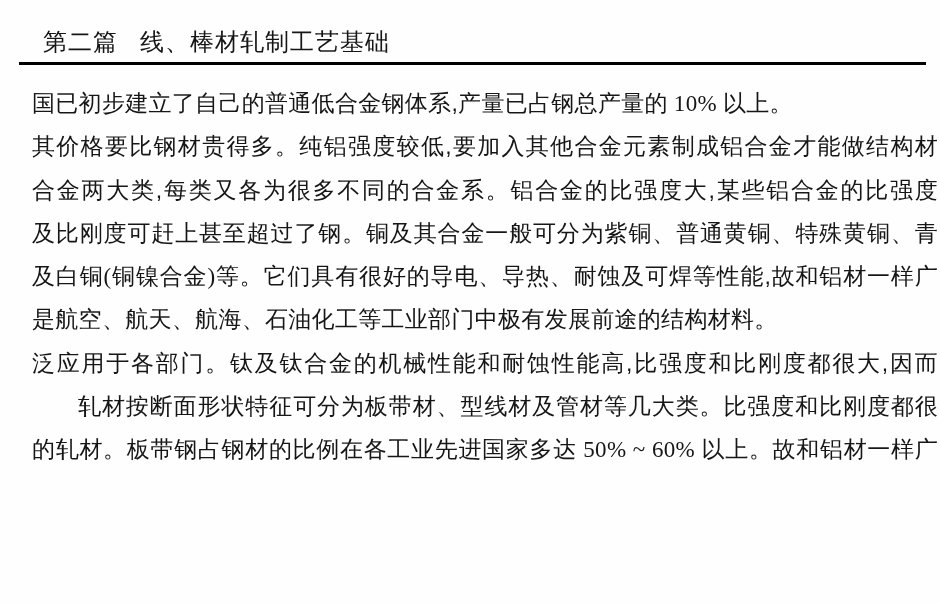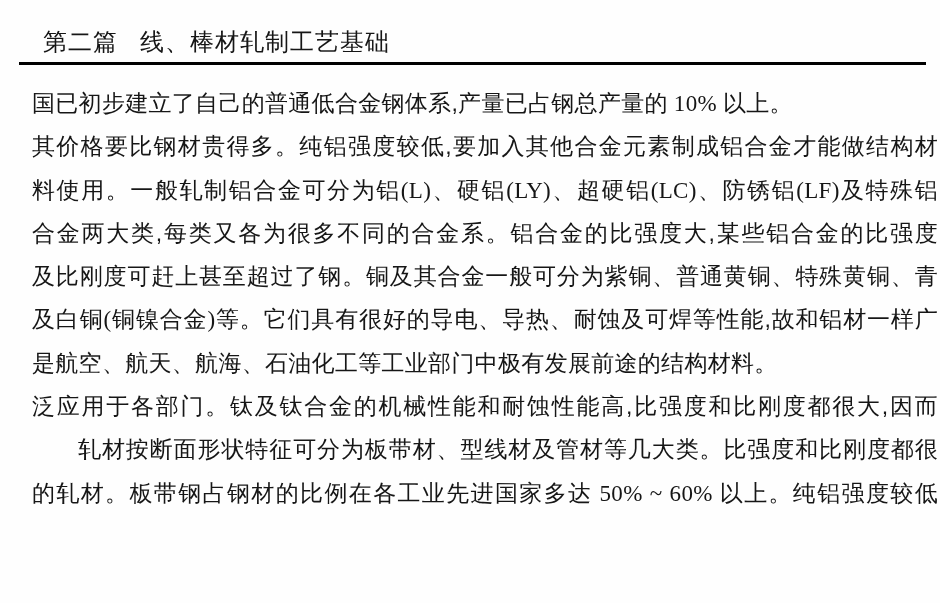--- a/index.html
+++ b/index.html
@@ -58,22 +58,21 @@
 <body>
 
 <div class="page">
   <div class="header">
     <span class="part-label">第二篇</span><span class="part-title">线、棒材轧制工艺基础</span>
   </div>
   <div class="rule"></div>
   <div class="body-text">
       <div class="line"><span class="cjk">国已初步建立了自己的普通低合金钢体系,产量已占钢总产量的</span><span class="latin"> 10% </span><span class="cjk">以上。</span></div>
       <div class="line justify"><span class="cjk">其价格要比钢材贵得多。纯铝强度较低,要加入其他合金元素制成铝合金才能做结构材</span></div>
-      <div class="line justify"><span class="cjk">料使用。一般轧制铝合金可分为铝</span><span class="latin">(L)</span><span class="cjk">、硬铝</span><span class="latin">(LY)</span><span class="cjk">、超硬铝</span><span class="latin">(LC)</span><span class="cjk">、防锈铝</span><span class="latin">(LF)</span><span class="cjk">及特殊铝</span></div>
       <div class="line justify"><span class="cjk">合金两大类,每类又各为很多不同的合金系。铝合金的比强度大,某些铝合金的比强度</span></div>
       <div class="line justify"><span class="cjk">及比刚度可赶上甚至超过了钢。铜及其合金一般可分为紫铜、普通黄铜、特殊黄铜、青铜</span></div>
       <div class="line justify"><span class="cjk">及白铜</span><span class="latin">(</span><span class="cjk">铜镍合金</span><span class="latin">)</span><span class="cjk">等。它们具有很好的导电、导热、耐蚀及可焊等性能,故和铝材一样广</span></div>
       <div class="line"><span class="cjk">是航空、航天、航海、石油化工等工业部门中极有发展前途的结构材料。</span></div>
       <div class="line justify"><span class="cjk">泛应用于各部门。钛及钛合金的机械性能和耐蚀性能高,比强度和比刚度都很大,因而</span></div>
       <div class="line indent justify"><span class="cjk">轧材按断面形状特征可分为板带材、型线材及管材等几大类。比强度和比刚度都很大</span></div>
-      <div class="line justify"><span class="cjk">的轧材。板带钢占钢材的比例在各工业先进国家多达</span><span class="latin"> 50% ~ 60% </span><span class="cjk">以上。纯铝强度较低</span></div>
+      <div class="line justify"><span class="cjk">的轧材。板带钢占钢材的比例在各工业先进国家多达</span><span class="latin"> 50% ~ 60% </span><span class="cjk">以上。故和铝材一样广</span></div>
     </div>
 </div>
 
 </body></html>

